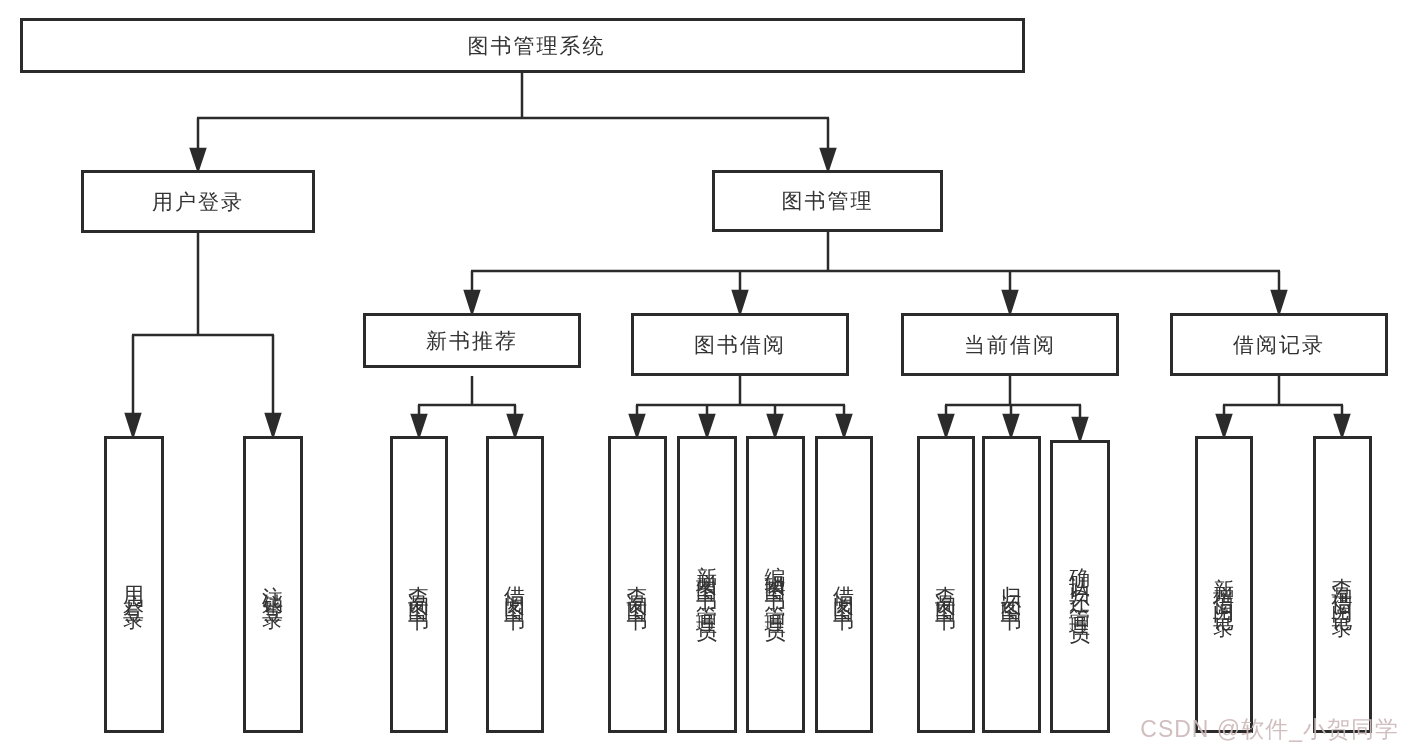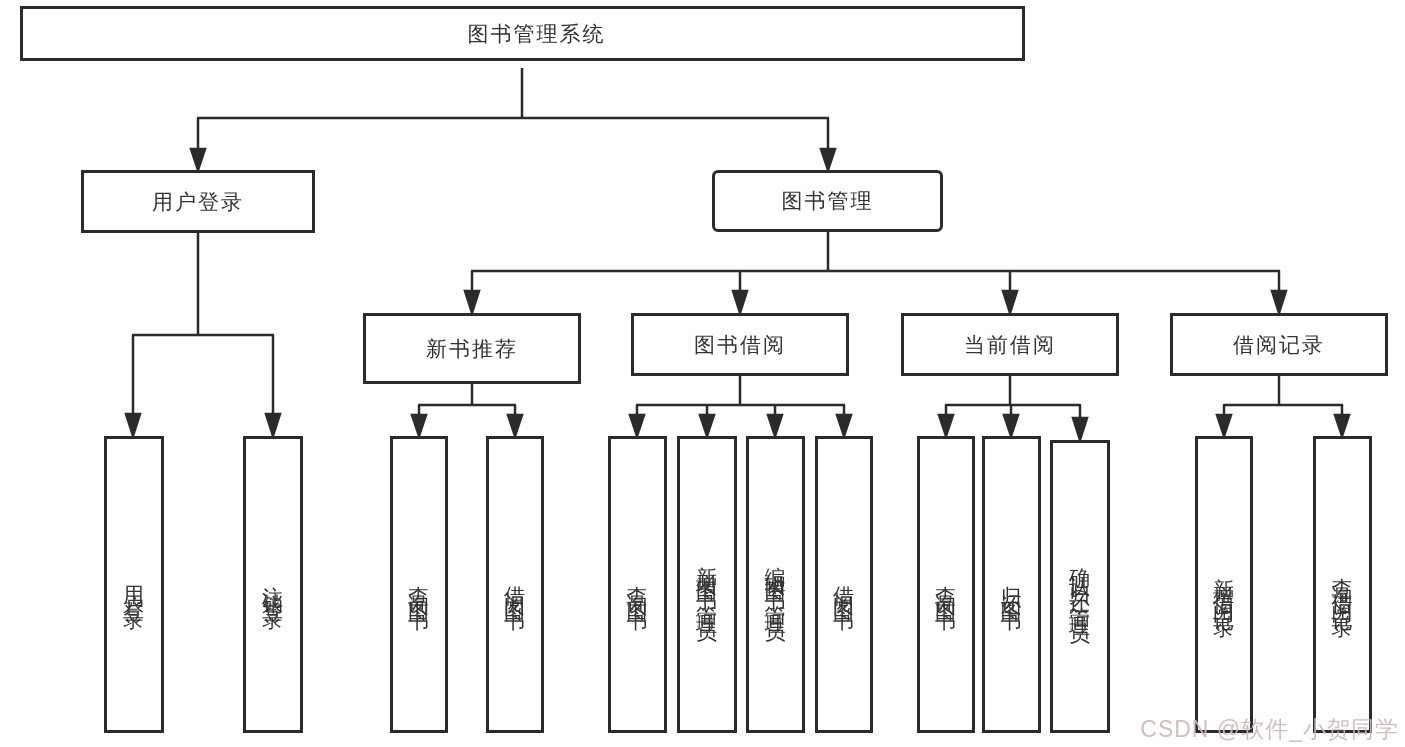--- a/index.html
+++ b/index.html
@@ -129,32 +129,32 @@
         <line x1="1279" y1="376" x2="1279" y2="405"></line>
         <line x1="1223" y1="405" x2="1343" y2="405"></line>
         <line x1="1224" y1="405" x2="1224" y2="416"></line>
         <polygon points="1217,415 1231,415 1224,436"></polygon>
         <line x1="1342" y1="405" x2="1342" y2="416"></line>
         <polygon points="1335,415 1349,415 1342,436"></polygon>
       </g>
     </g>
   </svg>
 
-  <div class="node" style="left:20px; top:6px; width:1005px; height:55px;padding-left:28px;">
+  <div class="node" style="left:20px; top:18px; width:1005px; height:55px;padding-left:28px;">
     <span>图书管理系统</span>
   </div>
 
   <div class="node" style="left:81px; top:170px; width:234px; height:63px;">
     <span>用户登录</span>
   </div>
-  <div class="node" style="left:712px; top:170px; width:231px; height:62px;border-radius:6px;">
+  <div class="node" style="left:712px; top:170px; width:231px; height:62px;">
     <span>图书管理</span>
   </div>
 
-  <div class="node" style="left:363px; top:313px; width:218px; height:71px;">
+  <div class="node" style="left:363px; top:313px; width:218px; height:55px;">
     <span>新书推荐</span>
   </div>
   <div class="node" style="left:901px; top:313px; width:218px; height:63px;">
     <span>当前借阅</span>
   </div>
   <div class="node" style="left:631px; top:313px; width:218px; height:63px;">
     <span>图书借阅</span>
   </div>
   <div class="node" style="left:1170px; top:313px; width:218px; height:63px;">
     <span>借阅记录</span>

